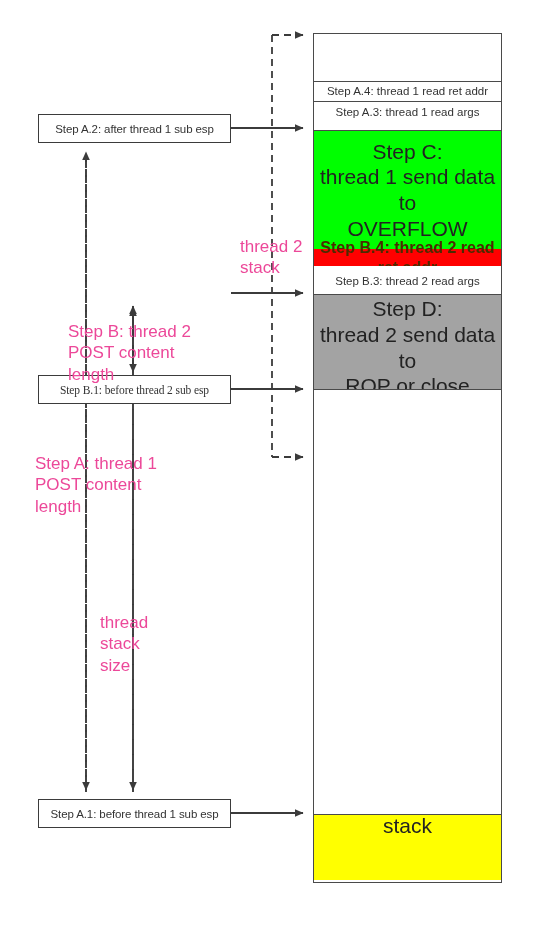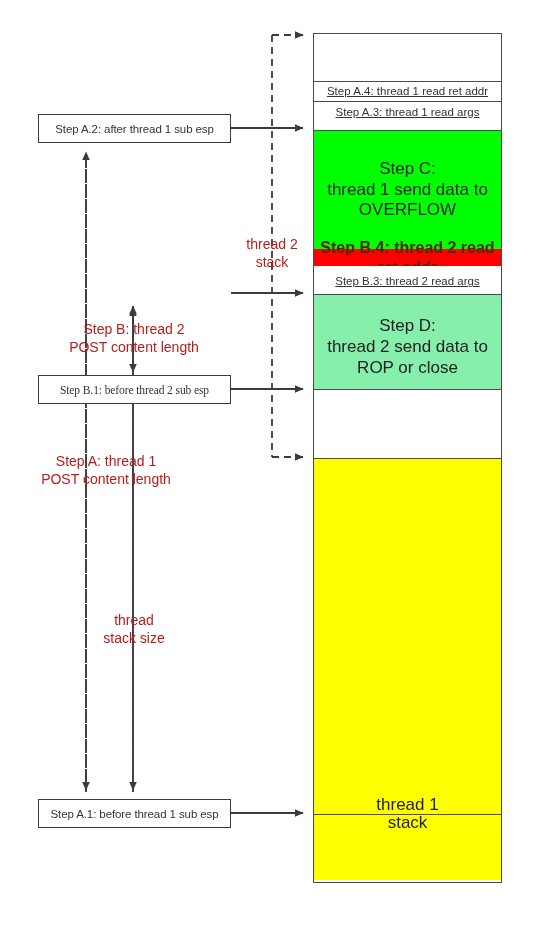--- a/index.html
+++ b/index.html
@@ -23,23 +23,22 @@
     display:flex;align-items:center;justify-content:center;
     font-size:11.5px;
     color:#333333;
     letter-spacing:-0.1px;
     white-space:nowrap;
   }
 
   
   .flabel{
     position:absolute;
-    font-size:14px;
-    color:#b91c1c;
-    text-align:center;
+    font-size:17px;
+    color:#ec4899;
     line-height:1.25;
     white-space:pre-line;
   }
 
   
   #stack{
     position:absolute;
     left:313px;top:33px;
     width:189px;height:850px;
     box-sizing:border-box;
@@ -48,22 +47,22 @@
   }
   .band{
     position:absolute;left:0;right:0;
     box-sizing:border-box;
     display:flex;align-items:center;justify-content:center;
     text-align:center;
     line-height:1.22;
     white-space:pre-line;
   }
   .band.sep-top{border-top:1.6px solid #4a4a4a;}
-  .small{font-size:11.5px;color:#333;text-decoration:underline;}
-  .big{font-size:17px;color:#222;}
+  .small{font-size:11.5px;color:#333;}
+  .big{font-size:21px;color:#222;}
   .redband{font-size:16px;color:#4b2b00;font-weight:bold;}
 </style>
 </head>
 <body>
 
 <div id="canvas">
 
   <svg id="wires" viewBox="0 0 550 931" xmlns="http://www.w3.org/2000/svg">
     <defs>
       <marker id="ah" markerWidth="9" markerHeight="9" refX="8" refY="4.5" orient="auto" markerUnits="userSpaceOnUse">
@@ -131,30 +130,26 @@
     <div class="band small sep-top" style="top:67px;height:21px;background:#ffffff;">Step A.3: thread 1 read args</div>
 
     <div class="band big sep-top" style="top:96px;height:119px;background:#00ff00;">Step C:
 thread 1 send data to
 OVERFLOW</div>
 
     <div class="band redband" style="top:215px;height:17px;background:#ff0000;">Step B.4: thread 2 read ret addr</div>
 
     <div class="band small" style="top:232px;height:31px;background:#ffffff;">Step B.3: thread 2 read args</div>
 
-    <div class="band big sep-top" style="top:260px;height:106px;background:#86efac;">Step D:
+    <div class="band big sep-top" style="top:260px;height:106px;background:#a3a3a3;">Step D:
 thread 2 send data to
 ROP or close</div>
 
     <div class="band small sep-top" style="top:355px;height:69px;background:#ffffff;"></div>
 
-    <div class="band big sep-top" style="top:424px;height:356px;background:#ffff00;
-                align-items:flex-end;justify-content:center;">
-      <span style="transform:translateY(2px);">thread 1</span>
-    </div>
 
     <div class="band big sep-top" style="top:780px;height:66px;background:#ffff00;
                 align-items:flex-start;justify-content:center;">
       <span style="transform:translateY(-2px);">stack</span>
     </div>
 
   </div>
 
 </div>
 

